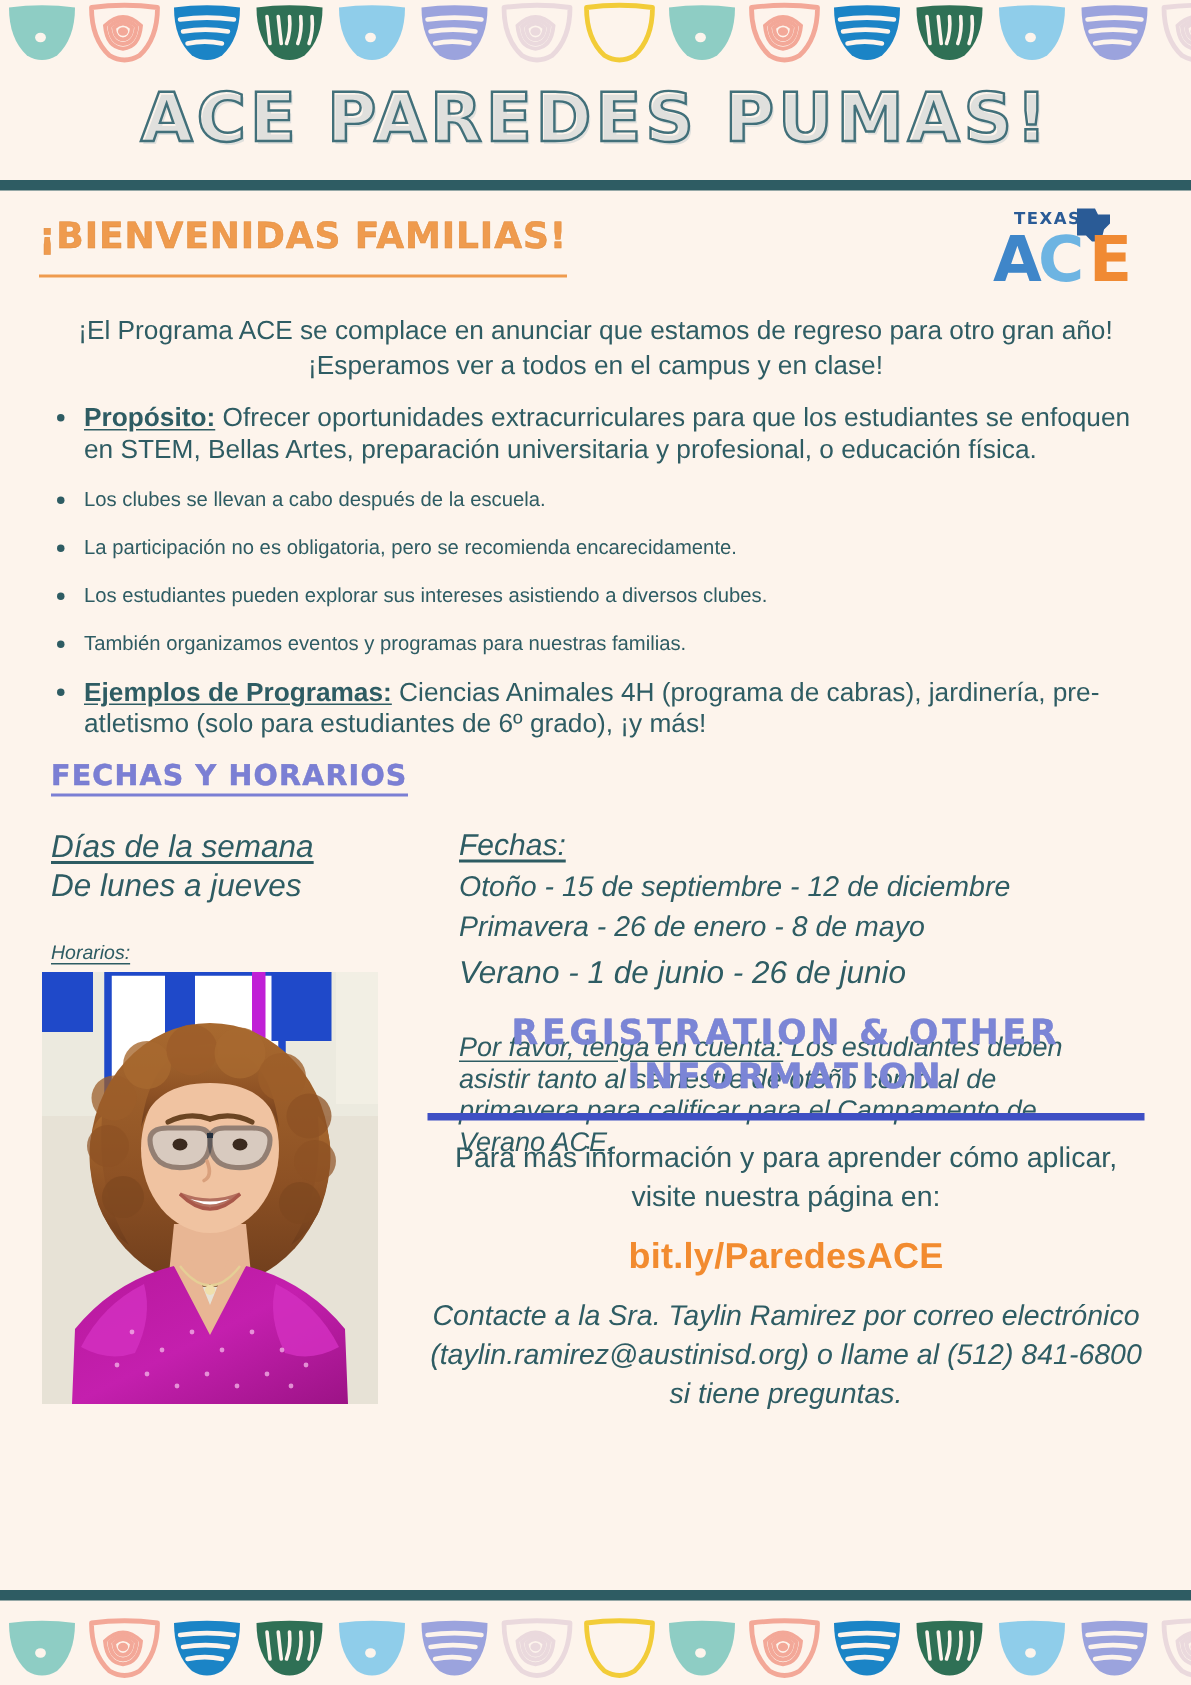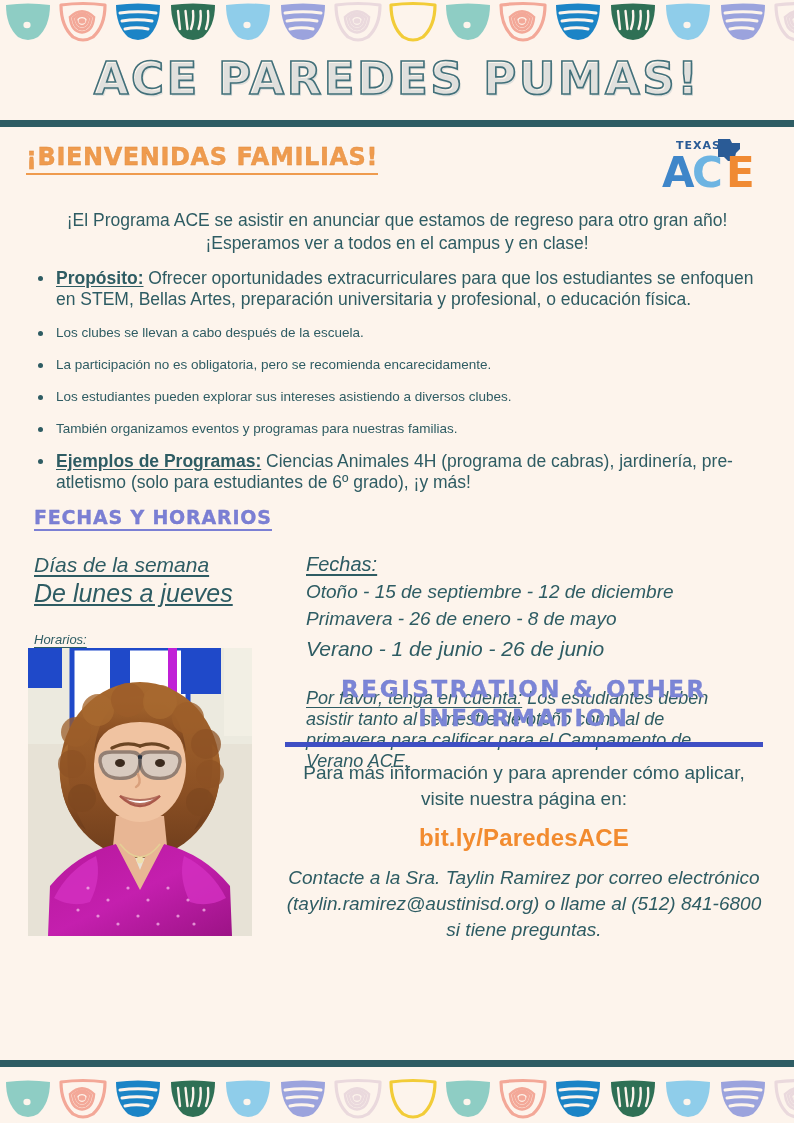--- a/index.html
+++ b/index.html
@@ -66,21 +66,21 @@
     height: 62px;
   }
   .welcome-heading {
     font-family: "DejaVu Sans", sans-serif;
     font-size: 24px;
     font-weight: 700;
     letter-spacing: 0.6px;
     color: #ef9b4e;
     -webkit-text-stroke: 0.35px #e08a3c;
     border-bottom: 2.5px solid #ef9b4e;
-    padding-bottom: 2px;
+    padding-bottom: 12px;
     display: inline-block;
     margin-top: 8px;
   }
 
   
   .ace-logo { position: relative; width: 108px; height: 58px; margin-top: 0px; }
   .ace-logo svg { display:block; }
 
   .intro {
     margin-top: 12px;
@@ -123,21 +123,21 @@
     padding-bottom: 1px;
     margin-left: 8px;
   }
 
   .cols { display: flex; margin-top: 22px; }
   .col-left { width: 276px; padding-left: 8px; }
   .col-right { flex: 1; padding-left: 4px; }
   .lbl-u { text-decoration: underline; text-underline-offset: 3px; }
 
   .days-label { font-size: 21px; font-style: italic; color:#2e5c63; text-decoration: underline; text-underline-offset: 3px; }
-  .days-val   { font-size: 25px; font-style: italic; color:#2e5c63; margin-top: 2px; text-decoration: underline; }
+  .days-val   { font-size: 21px; font-style: italic; color:#2e5c63; margin-top: 2px; }
   .hours-label{ font-size: 13px; font-style: italic; color:#2e5c63; text-decoration: underline; text-underline-offset: 3px; margin-top: 24px;}
   .hours-val  { font-size: 20px; font-style: italic; color:#2e5c63; margin-top: 4px; }
   .loc-label  { font-size: 20px; font-style: italic; color:#2e5c63; text-decoration: underline; text-underline-offset: 3px; margin-top: 24px;}
   .loc-val    { font-size: 20px; font-style: italic; color:#2e5c63; margin-top: 1px; }
 
   .fechas-label { font-size: 20px; font-style: italic; color:#2e5c63; text-decoration: underline; text-underline-offset: 3px;}
   .fechas-line  { font-size: 19px; font-style: italic; color:#2e5c63; margin-top: 5px; }
   .fechas-line.lg { font-size: 21px; margin-top: 7px; }
   .note { margin-top: 27px; font-size: 18px; font-style: italic; color:#2e5c63; line-height: 21px; width: 420px;}
 
@@ -334,21 +334,21 @@
         <svg viewBox="0 0 108 58" width="108" height="58" aria-hidden="true">
           <text x="16" y="14" font-family="DejaVu Sans, sans-serif" font-size="11" font-weight="700" fill="#2a5b96" letter-spacing="1">TEXAS</text>
           <path d="M58 4 L70 4 L72 8 L80 8 L80 14 L76 18 L74 26 L68 26 L64 22 L58 22 Z" fill="#2a5b96"></path>
           <text x="2" y="52" font-family="DejaVu Sans, sans-serif" font-size="42" font-weight="900" fill="#3f86c9">A</text>
           <text x="32" y="52" font-family="DejaVu Sans, sans-serif" font-size="42" font-weight="900" fill="#6db4e2">C</text>
           <text x="66" y="52" font-family="DejaVu Sans, sans-serif" font-size="42" font-weight="900" fill="#f08a33">E</text>
         </svg>
       </div>
     </div>
 
-    <div class="intro">¡El Programa ACE se asistir en anunciar que estamos de regreso para otro gran año! ¡Esperamos ver a todos en el campus y en clase!</div>
+    <div class="intro">¡El Programa ACE se complace en anunciar que estamos de regreso para otro gran año! ¡Esperamos ver a todos en el campus y en clase!</div>
 
     <ul class="bullets" id="bullet-list">
         <li class="big"><span class="ul-bold">Propósito:</span><span> Ofrecer oportunidades extracurriculares para que los estudiantes se enfoquen en STEM, Bellas Artes, preparación universitaria y profesional, o educación física.</span></li>
         <li class="small"><span>Los clubes se llevan a cabo después de la escuela.</span></li>
         <li class="small"><span>La participación no es obligatoria, pero se recomienda encarecidamente.</span></li>
         <li class="small"><span>Los estudiantes pueden explorar sus intereses asistiendo a diversos clubes.</span></li>
         <li class="small"><span>También organizamos eventos y programas para nuestras familias.</span></li>
         <li class="big"><span class="ul-bold">Ejemplos de Programas:</span><span> Ciencias Animales 4H (programa de cabras), jardinería, pre-atletismo (solo para estudiantes de 6º grado), ¡y más!</span></li>
       </ul>
 

